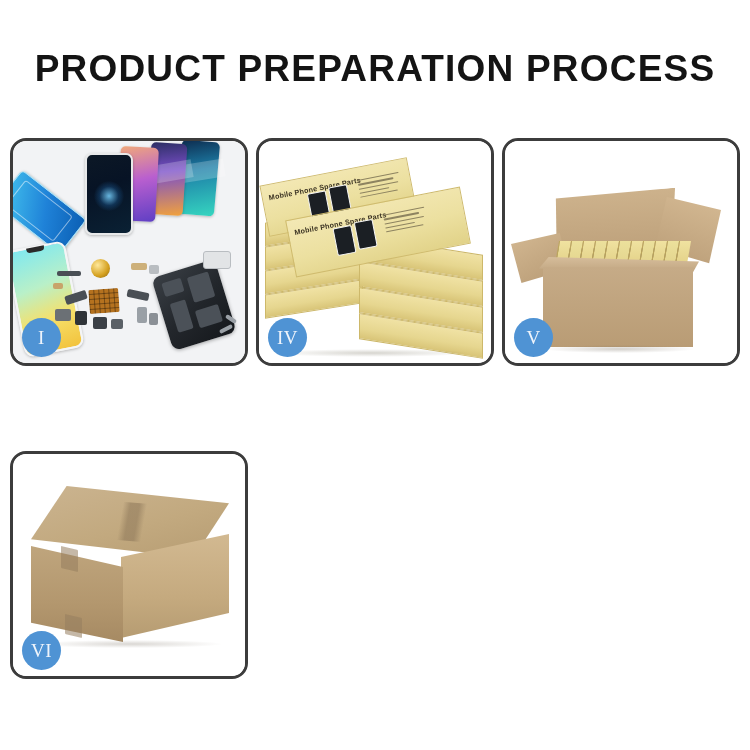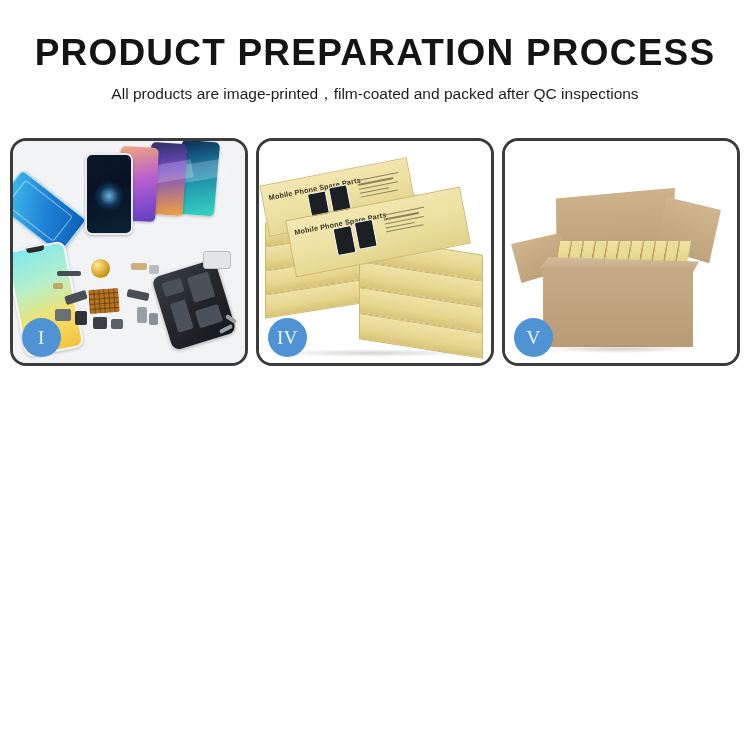--- a/index.html
+++ b/index.html
@@ -17,21 +17,21 @@
 
   
   #header { width: 750px; padding-top: 30px; text-align: center; }
   #page-title {
     font-family: "Liberation Sans", sans-serif;
     font-size: 37px;
     font-weight: 700;
     letter-spacing: 1.2px;
     color: #141414;
     line-height: 46px;
-    margin: 0;
+    margin: 16px;
     white-space: nowrap;
   }
   #page-subtitle {
     font-family: "Liberation Sans", sans-serif;
     font-size: 15.5px;
     font-weight: 400;
     color: #1d1d1d;
     line-height: 24px;
     margin: 6px 0 0 0;
     white-space: nowrap;
@@ -401,21 +401,20 @@
   .p6-shadow {
     position:absolute; left:26px; top:186px; width:182px; height:8px;
     background: radial-gradient(ellipse at center, rgba(110,100,85,.26) 0%, rgba(255,255,255,0) 72%);
   }
 </style>
 </head>
 <body>
 
 <div id="header">
   <h1 id="page-title">PRODUCT PREPARATION PROCESS</h1>
-  <p id="page-subtitle">All products are image-printed，film-coated and packed after QC inspections</p>
 </div>
 
 <div id="panel-grid">
 
   <div class="panel">
     <div class="panel-stage">
       <div class="p1-bg"></div>
       <div class="ph ph-a"></div>
       <div class="ph ph-e"></div>
       <div class="ph ph-d"></div>
@@ -517,14 +516,27 @@
         <span class="ybar b2" style="left:108px"></span>
         <span class="ybar" style="left:120px"></span>
       </div>
       <div class="c5-rim"></div>
       <div class="c5-body-front"></div>
       <div class="p5-shadow"></div>
     </div>
     <div class="badge">V</div>
   </div>
 
+  <div class="panel">
+    <div class="panel-stage">
+      <div class="p6-bg"></div>
+      <div class="c6-top"></div>
+      <div class="c6-seam"></div>
+      <div class="c6-right"></div>
+      <div class="c6-left"></div>
+      <div class="c6-tape t1"></div>
+      <div class="c6-tape t2"></div>
+      <div class="p6-shadow"></div>
+    </div>
+    <div class="badge">VI</div>
+  </div>
 
 </div>
 
 </body></html>

